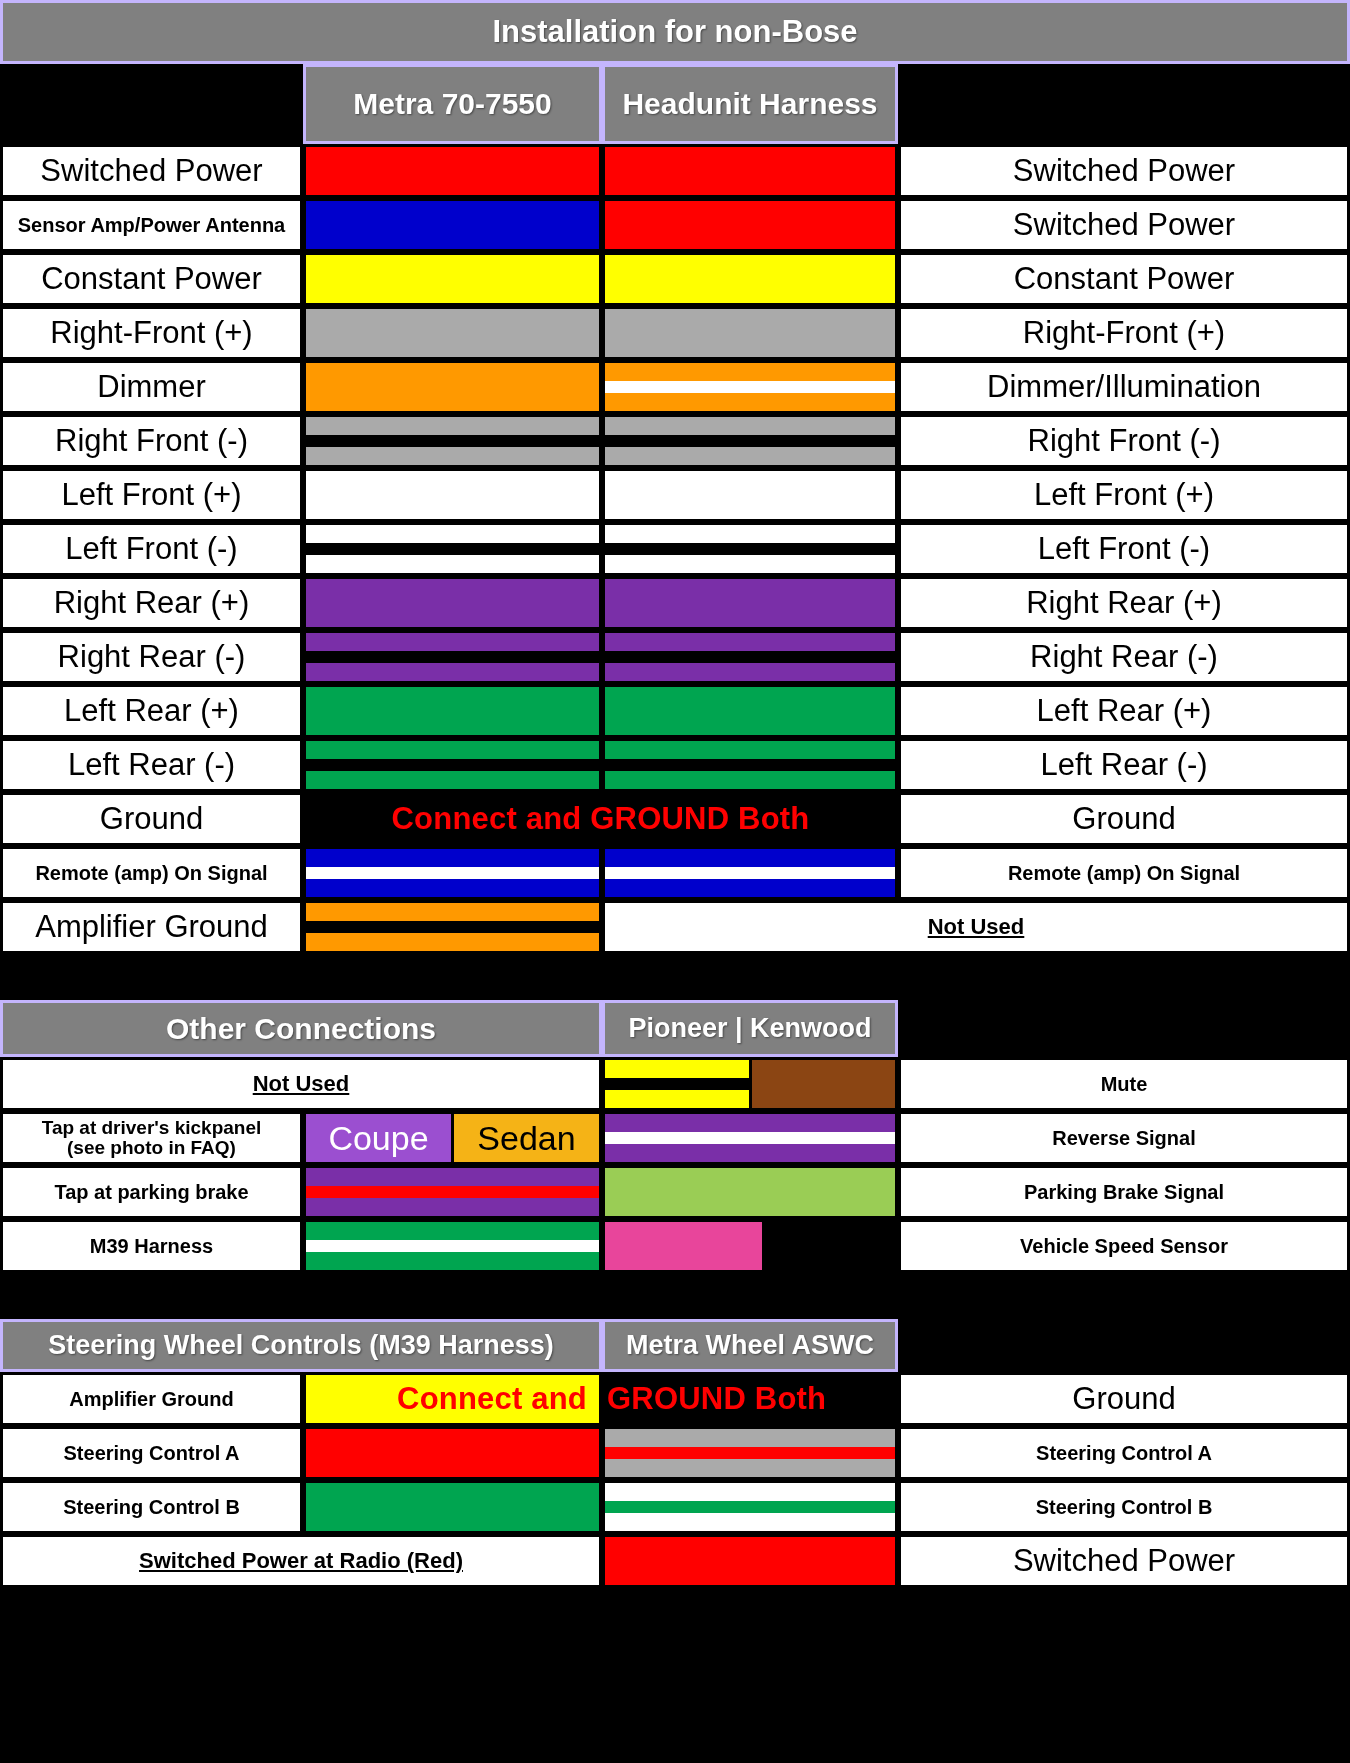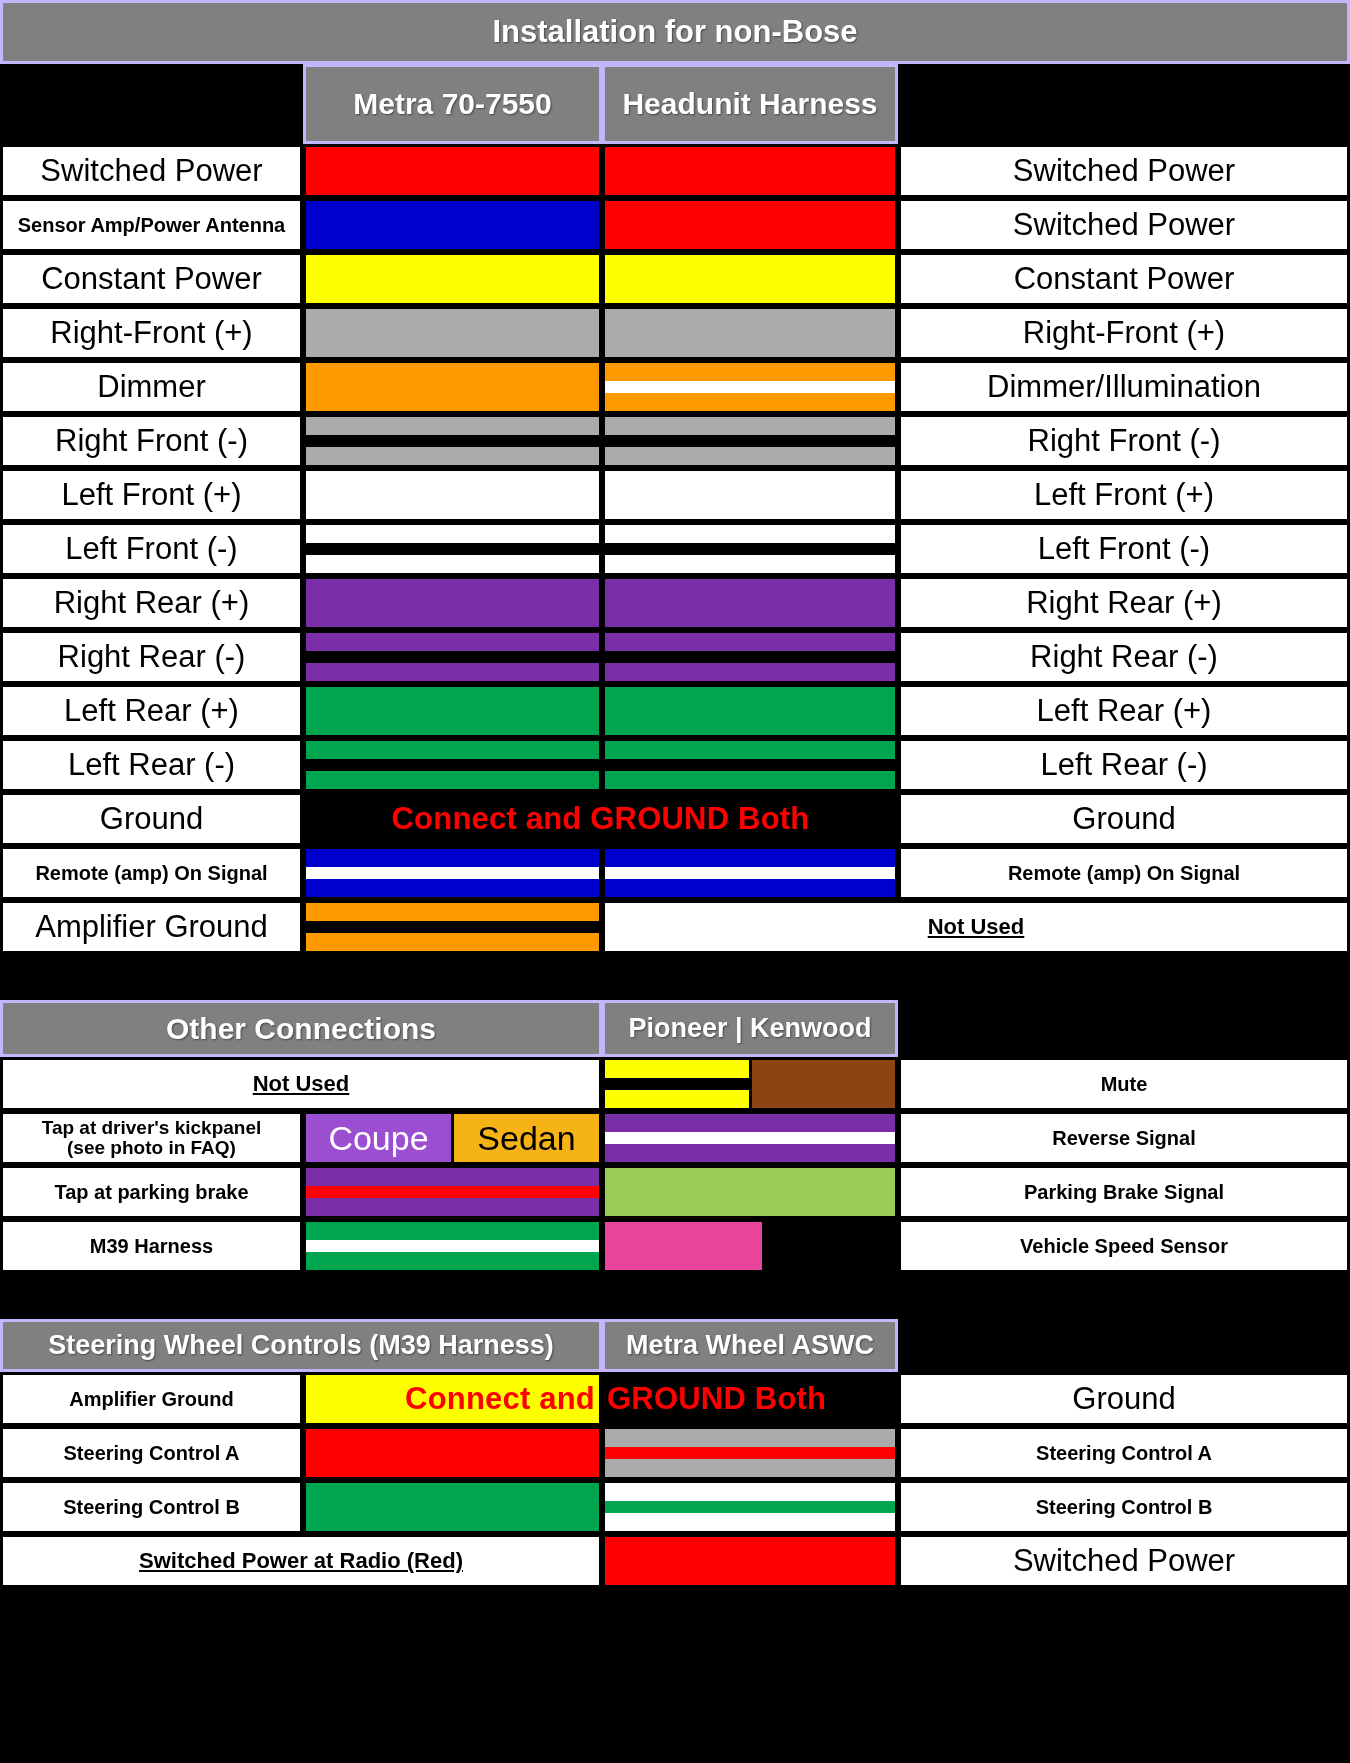--- a/index.html
+++ b/index.html
@@ -422,21 +422,21 @@
         <td style="background:#000;border:none;"></td>
       </tr>
       </tbody>
       <tbody id="s3-rows">
         <tr>
           <td class="lbl small2" style="height:54px;">Amplifier Ground</td>
           <td class="wire" style="height:54px;position:relative;">
             <div class="bands">
               <div style="height:100%;background:#FFFF00"></div>
             </div>
-            <div class="note" style="justify-content: flex-end; padding-right: 4px;">Connect and</div>
+            <div class="note" style="justify-content: flex-end; padding-right: 12px;">Connect and</div>
           </td>
           <td class="blackcell" style="height:54px;position:relative;">
             <div class="note" style="justify-content: flex-start; padding-left: 2px;">GROUND Both</div>
           </td>
           <td class="lbl big" style="height:54px;">Ground</td>
         </tr>
         <tr>
           <td class="lbl small2" style="height:54px;">Steering Control A</td>
           <td class="wire" style="height:54px;">
             <div class="bands">

